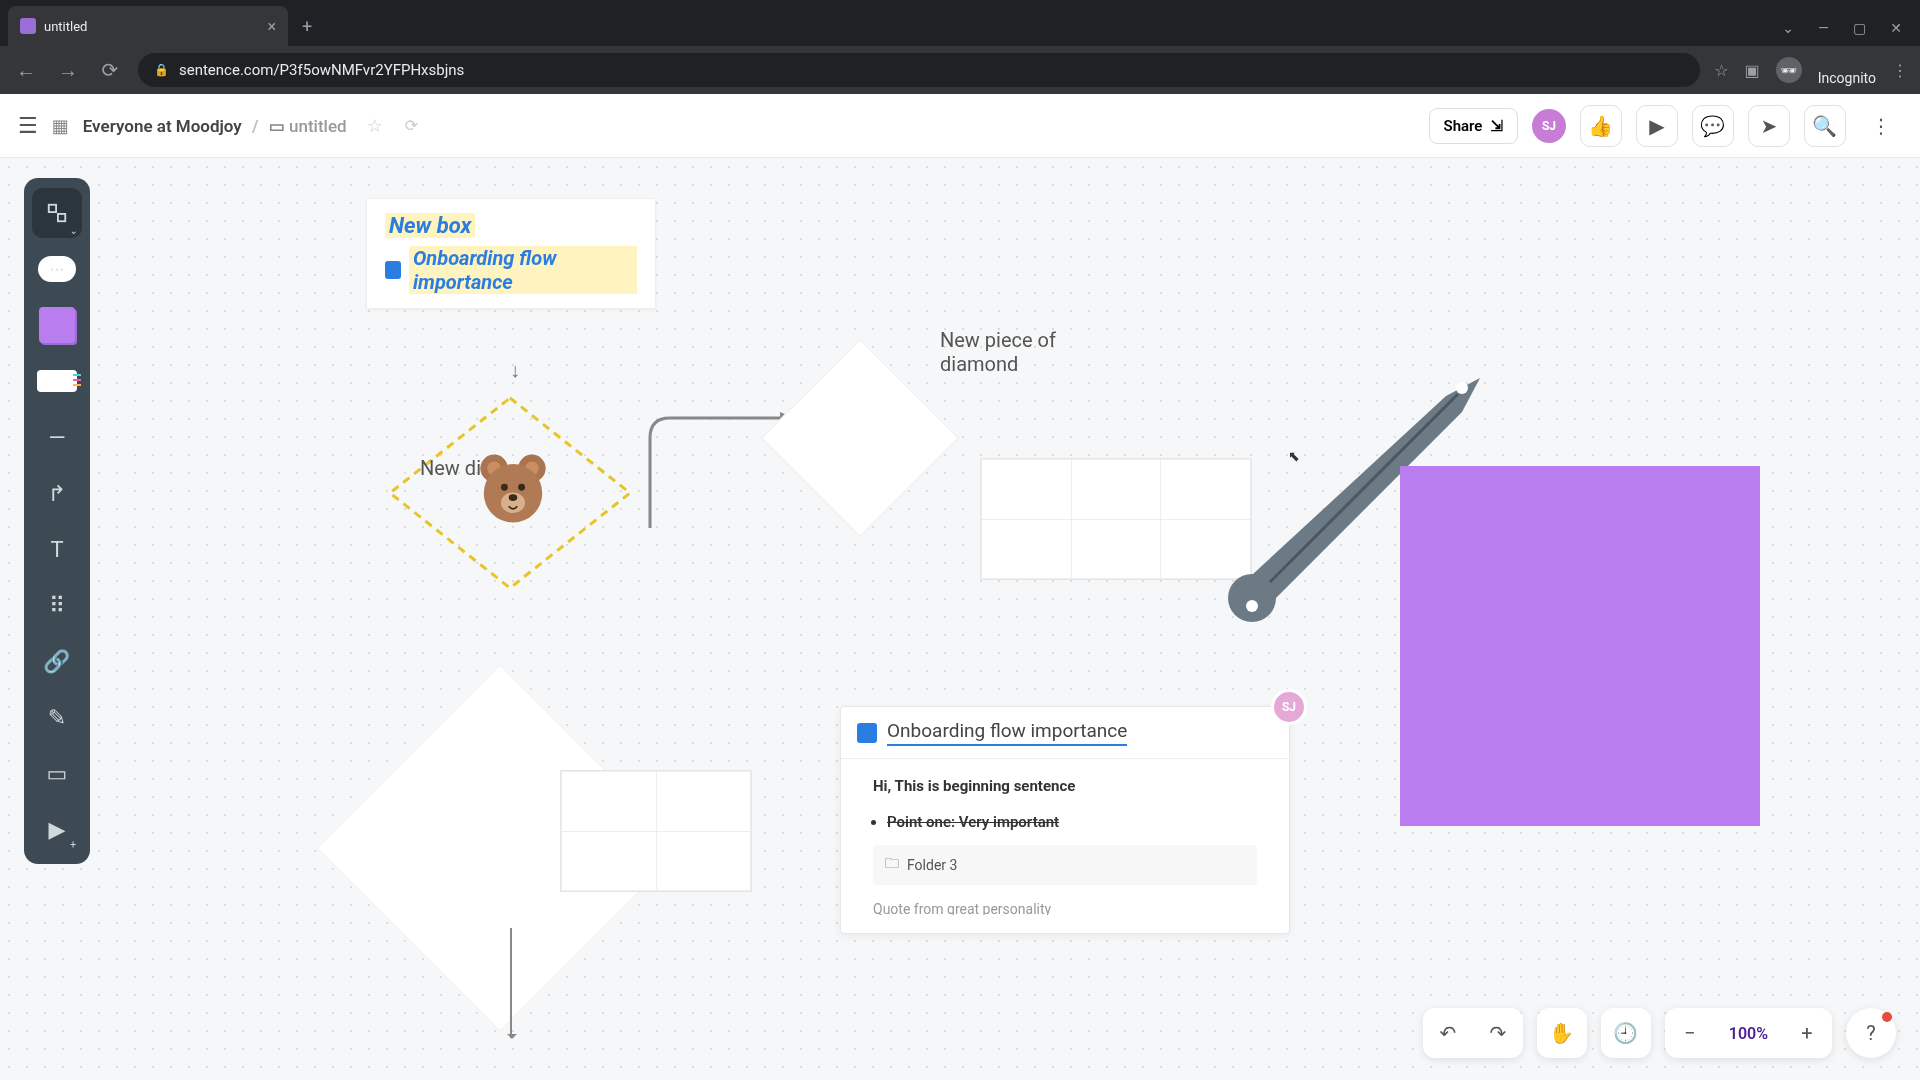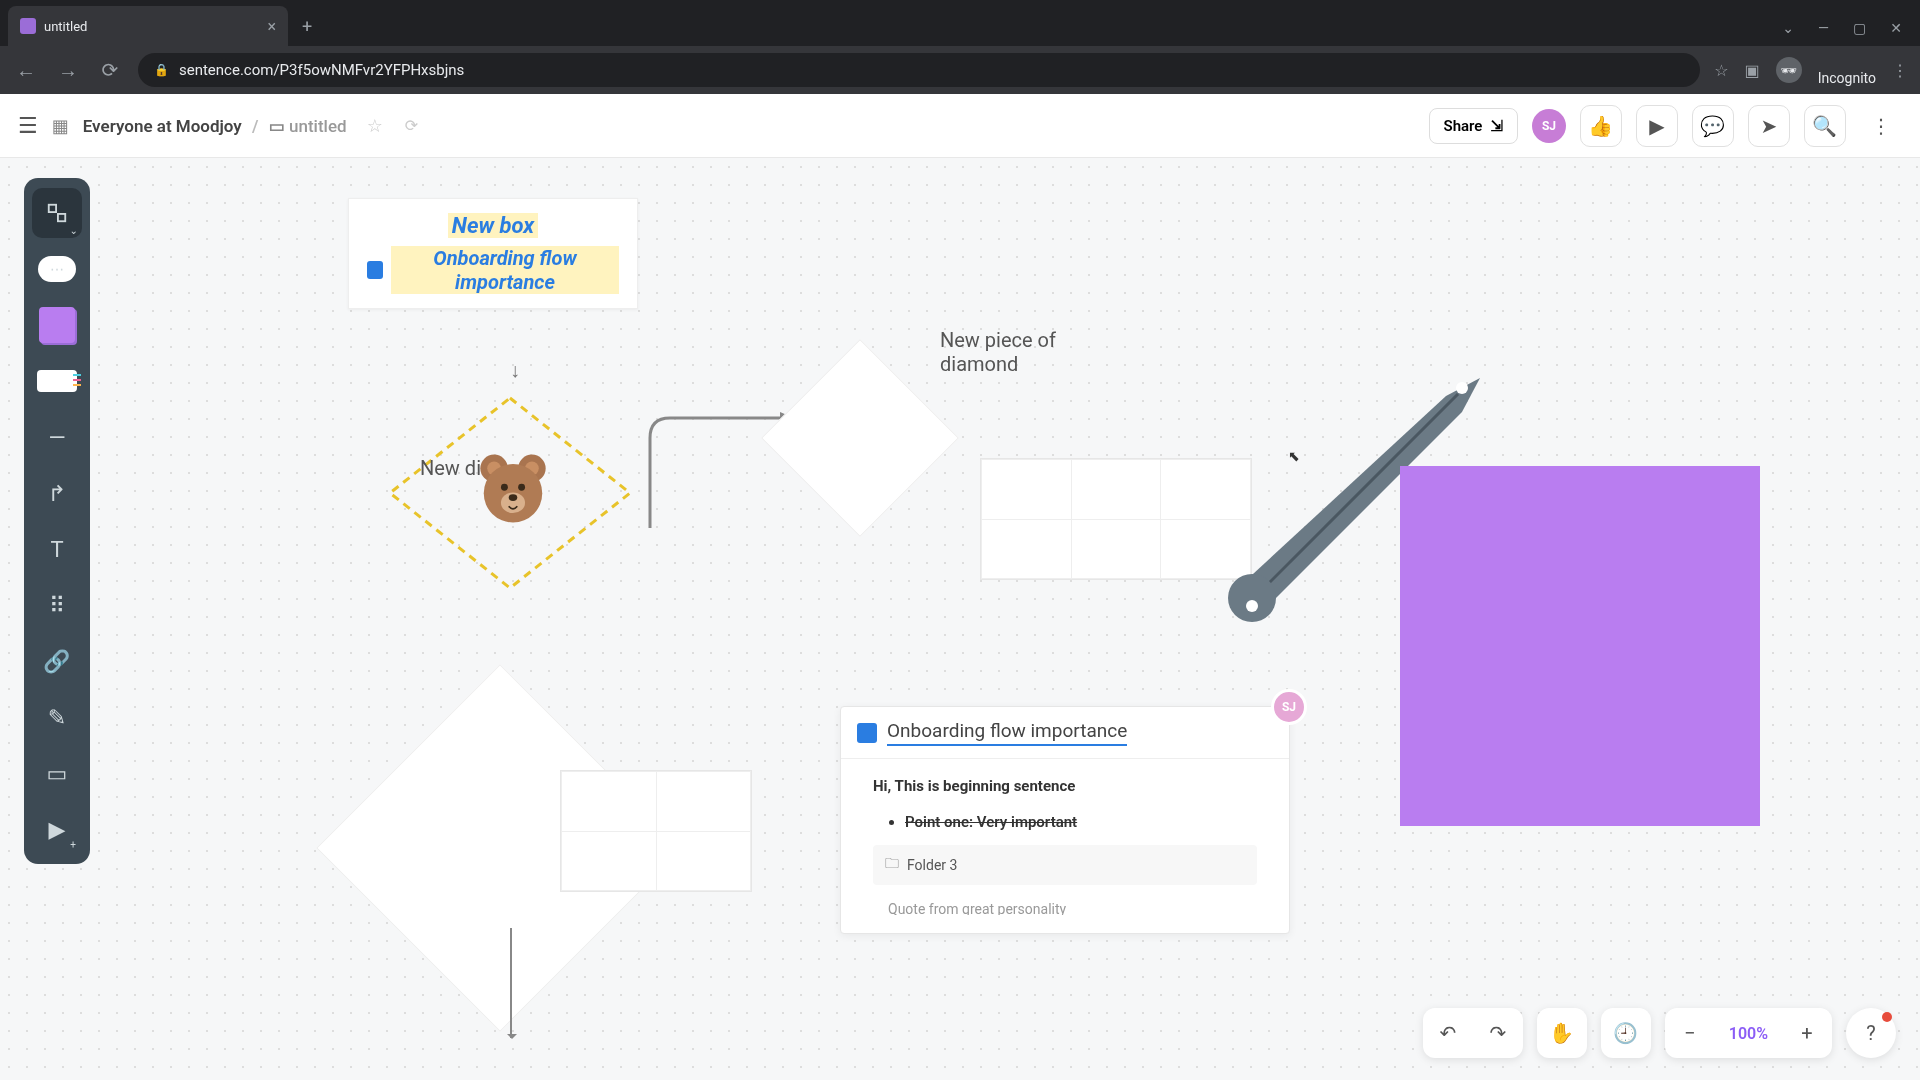--- a/index.html
+++ b/index.html
@@ -45,21 +45,21 @@
 .tool.selector { background: #2b353d; }
 .tool.selector::after { content: "⌄"; position: absolute; right: 4px; bottom: 2px; font-size: 10px; color: #cfd8dc; }
 .tool-comment { width: 38px; height: 26px; background: #fff; border-radius: 13px; display:flex; align-items:center; justify-content:center; font-size:14px; }
 .tool-sticky { width: 36px; height: 36px; background: #b97df0; border-radius: 4px; box-shadow: 2px 2px 0 #9b6dd7; }
 .tool-card { width: 40px; height: 22px; background: #fff; border-radius: 4px; position: relative; }
 .tool-card::after { content:""; position:absolute; right:-4px; top:4px; width:8px; height:2px; background:#4dd0e1; box-shadow: 0 5px 0 #f06292, 0 10px 0 #ffb74d; }
 .tool.add::after { content:"+"; position:absolute; right:6px; bottom:4px; font-size:10px; }
 
 
 .shape { position: absolute; }
-.box1 { left: 348px; top: 40px; width: 290px; background: #fff; border: 1px solid #eee; padding: 14px 18px; text-align: center; box-shadow: 0 1px 3px rgba(0,0,0,.05); }
+.box1 { left: 366px; top: 40px; width: 290px; background: #fff; border: 1px solid #eee; padding: 14px 18px; text-align: left; box-shadow: 0 1px 3px rgba(0,0,0,.05); }
 .box1 .title { color: #2a7de1; font-weight: 700; font-style: italic; font-size: 22px; background: #fff3bf; display: inline; padding: 0 4px; }
 .box1 .link { margin-top: 8px; display: flex; align-items: center; justify-content: flex-end; gap: 8px; }
 .box1 .link .doc { width: 18px; height: 18px; background: #2a7de1; border-radius: 3px; }
 .box1 .link span { color: #2a7de1; font-weight: 700; font-style: italic; font-size: 20px; background: #fff3bf; padding: 0 4px; }
 
 .arrow-down { left: 510px; top: 200px; color: #777; font-size: 20px; }
 
 .dashed-diamond { left: 380px; top: 230px; width: 260px; height: 210px; }
 .dashed-diamond svg { width: 100%; height: 100%; }
 .bear { position: absolute; left: 470px; top: 288px; width: 86px; height: 86px; }
@@ -83,31 +83,31 @@
 .arrow-down2 { left: 510px; top: 770px; height: 110px; border-left: 2px solid #888; }
 .arrow-down2::after { content:""; position:absolute; bottom:-6px; left:-5px; border: 5px solid transparent; border-top-color:#888; }
 
 
 .doc-card { left: 840px; top: 548px; width: 450px; background: #fff; border: 1px solid #e6e6e6; border-radius: 4px; box-shadow: 0 2px 8px rgba(0,0,0,.06); }
 .doc-card .dc-head { display:flex; align-items:center; gap:10px; padding: 12px 16px; border-bottom: 1px solid #eee; }
 .doc-card .dc-icon { width:20px; height:20px; background:#2a7de1; border-radius:3px; }
 .doc-card .dc-title { font-size: 19px; color:#444; border-bottom: 2px solid #2a7de1; padding-bottom:2px; }
 .doc-card .dc-body { padding: 18px 32px; font-size: 15px; color:#333; }
 .doc-card .dc-body .bold { font-weight: 700; margin-bottom: 18px; }
-.doc-card .dc-body ul { margin: 0 0 14px 32px; }
+.doc-card .dc-body ul { margin: 0 0 14px 14px; }
 .doc-card .dc-body ul li { text-decoration: line-through; font-weight: 600; }
 .doc-card .folder-row { background: #f7f7f7; border-radius: 4px; padding: 8px 12px; display:flex; align-items:center; gap:8px; color:#555; font-size:14px; }
-.doc-card .quote { margin-top: 16px; color:#999; font-size: 14px; overflow: hidden; height: 14px; margin-left: 15px; }
+.doc-card .quote { margin-top: 16px; color:#999; font-size: 14px; overflow: hidden; height: 14px; }
 .doc-avatar { position:absolute; right:-18px; top:-18px; width:36px; height:36px; border-radius:50%; background:#e6a8d6; color:#fff; font-size:12px; font-weight:700; display:flex; align-items:center; justify-content:center; border: 3px solid #fff; }
 
 
 .bottom-bar { position: absolute; right: 24px; bottom: 22px; display: flex; gap: 14px; align-items: center; }
 .bb-group { background: #fff; border-radius: 12px; box-shadow: 0 2px 8px rgba(0,0,0,.1); display: flex; align-items: center; }
 .bb-btn { width: 50px; height: 50px; display:flex; align-items:center; justify-content:center; font-size:20px; color:#555; cursor:pointer; }
-.zoom-label { padding: 0 14px; font-size: 16px; font-weight: 600; color:#8b5cf6; }
+.zoom-label { padding: 0 14px; font-size: 16px; font-weight: 600; color:#4c1d95; }
 .help-btn { width: 50px; height: 50px; border-radius: 50%; background:#fff; box-shadow: 0 2px 8px rgba(0,0,0,.1); display:flex; align-items:center; justify-content:center; font-size:20px; color:#555; cursor:pointer; position:relative; }
 .help-btn::after { content:""; position:absolute; top:4px; right:4px; width:10px; height:10px; background:#e74c3c; border-radius:50%; }
 
 .cursor-ptr { position:absolute; left: 1288px; top: 290px; font-size: 14px; color:#333; }
 </style>
 </head>
 <body>
 
 <div class="browser-chrome">
   <div class="tab">

